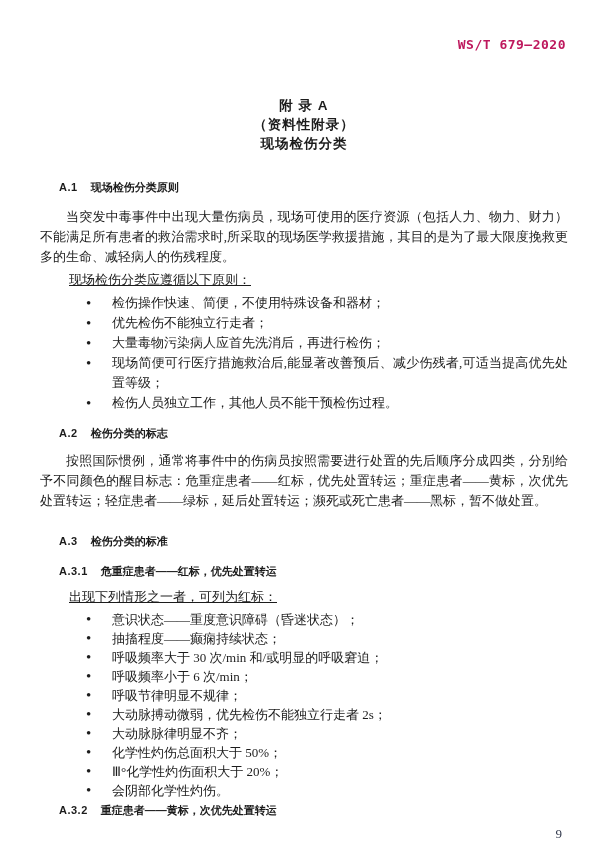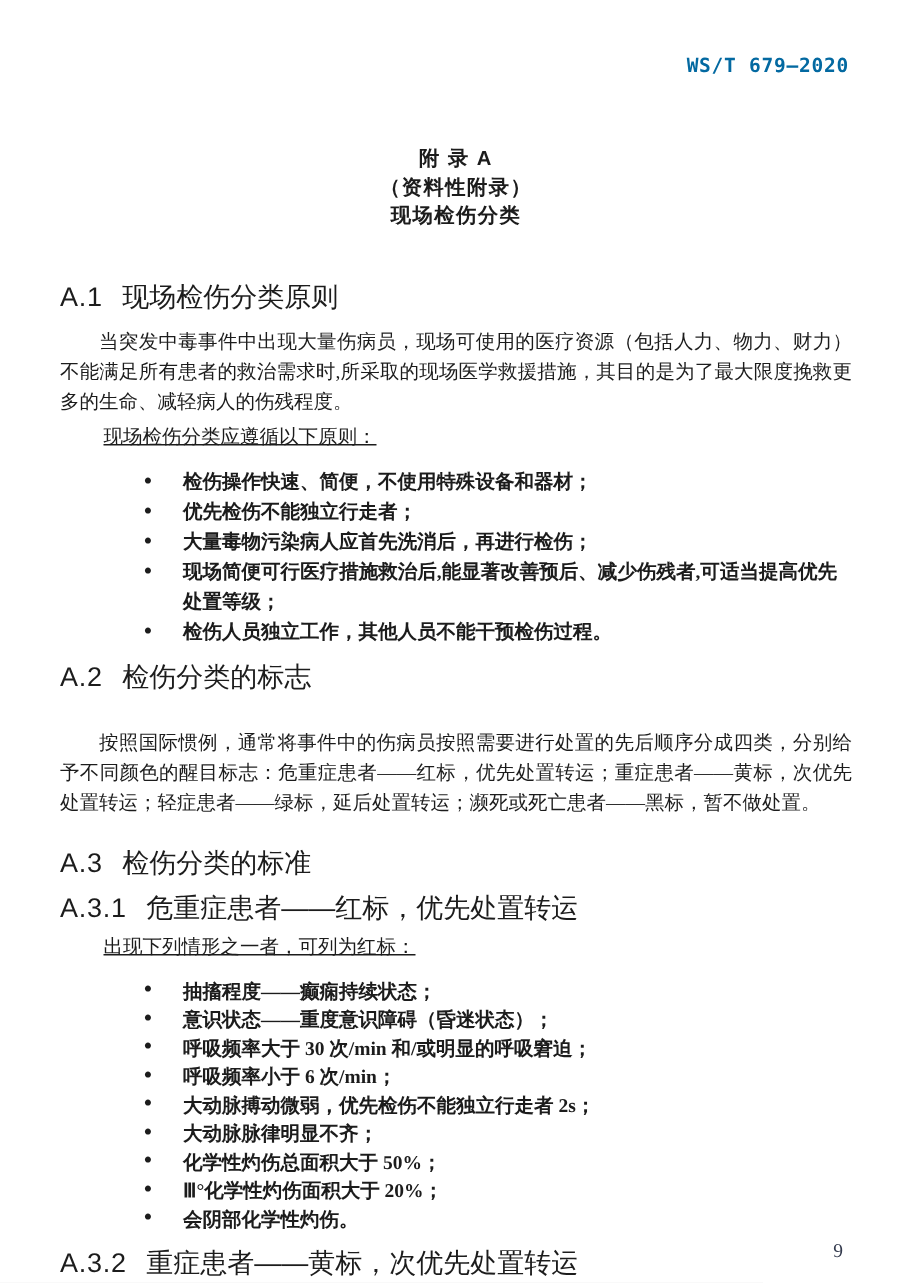--- a/index.html
+++ b/index.html
@@ -15,77 +15,78 @@
     color: #1c1c1c;
     overflow: hidden;
   }
   .doc-code {
     position: absolute;
     top: 37px; right: 40px;
     font-family: "DejaVu Sans Mono", monospace;
     font-size: 13px;
     font-weight: bold;
     letter-spacing: 0.5px;
-    color: #0369a1;
+    color: #be185d;
   }
   .content {
     position: absolute;
     left: 40px; top: 96px;
     width: 528px;
     font-size: 13px;
     line-height: 20px;
   }
   .title-block {
     text-align: center;
     font-family: "Liberation Sans", sans-serif;
     font-weight: bold;
     font-size: 13.5px;
     line-height: 19px;
-    margin-bottom: 35px;
+    margin-bottom: 24px;
   }
   .title-block div { letter-spacing: 1px; }
   .sec-h {
     font-family: "Liberation Sans", sans-serif;
-    font-weight: normal;
-    font-size: 18px;
+    font-weight: bold;
+    font-size: 11px;
     line-height: 20px;
+    margin-left: 19px;
   }
   .sec-h .sec-num { margin-right: 13px; letter-spacing: 0.5px; }
   .para {
     margin: 0;
     text-indent: 2em;
     text-align: justify;
     line-height: 20px;
   }
   .para.first { margin-top: 10px; }
   .lead {
     margin: 3px;
     text-indent: 2em;
     line-height: 20px;
     text-decoration: underline;
   }
   ul.bullets {
     list-style: none;
-    margin: 10px; padding: 0; font-weight: bold;
+    margin: 0; padding: 0;
   }
   ul.bullets li {
     position: relative;
     padding-left: 72px;
     line-height: 20px;
     text-align: justify;
   }
   ul.bullets.tight li { line-height: 19px; }
   ul.bullets li::before {
     content: "\2022";
     position: absolute;
     left: 46px; top: 0;
     font-size: 15px;
   }
   .mt6  { margin-top: 6px; }
-  .mt8  { margin-top: 24px; }
+  .mt8  { margin-top: 8px; }
   .mt10 { margin-top: 10px; }
   .mt20 { margin-top: 20px; }
   .page-number {
     position: absolute;
     top: 826px; right: 44px;
     font-size: 13px;
     color: #333a4d;
   }
 </style>
 </head>
@@ -123,24 +124,25 @@
 
     <div class="sec-h mt20">
       <span class="sec-num">A.3</span><span>检伤分类的标准</span>
     </div>
 
     <div class="sec-h mt10">
       <span class="sec-num">A.3.1</span><span>危重症患者——红标，优先处置转运</span>
     </div>
     <p class="lead mt6">出现下列情形之一者，可列为红标：</p>
     <ul class="bullets tight">
+      <li>意识状态——重度意识障碍（昏迷状态）；</li>
       <li>抽搐程度——癫痫持续状态；</li>
-      <li>意识状态——重度意识障碍（昏迷状态）；</li>
       <li>呼吸频率大于 30 次/min 和/或明显的呼吸窘迫；</li>
       <li>呼吸频率小于 6 次/min；</li>
+      <li>呼吸节律明显不规律；</li>
       <li>大动脉搏动微弱，优先检伤不能独立行走者 2s；</li>
       <li>大动脉脉律明显不齐；</li>
       <li>化学性灼伤总面积大于 50%；</li>
       <li>Ⅲ°化学性灼伤面积大于 20%；</li>
       <li>会阴部化学性灼伤。</li>
     </ul>
 
     <div class="sec-h">
       <span class="sec-num">A.3.2</span><span>重症患者——黄标，次优先处置转运</span>
     </div>

